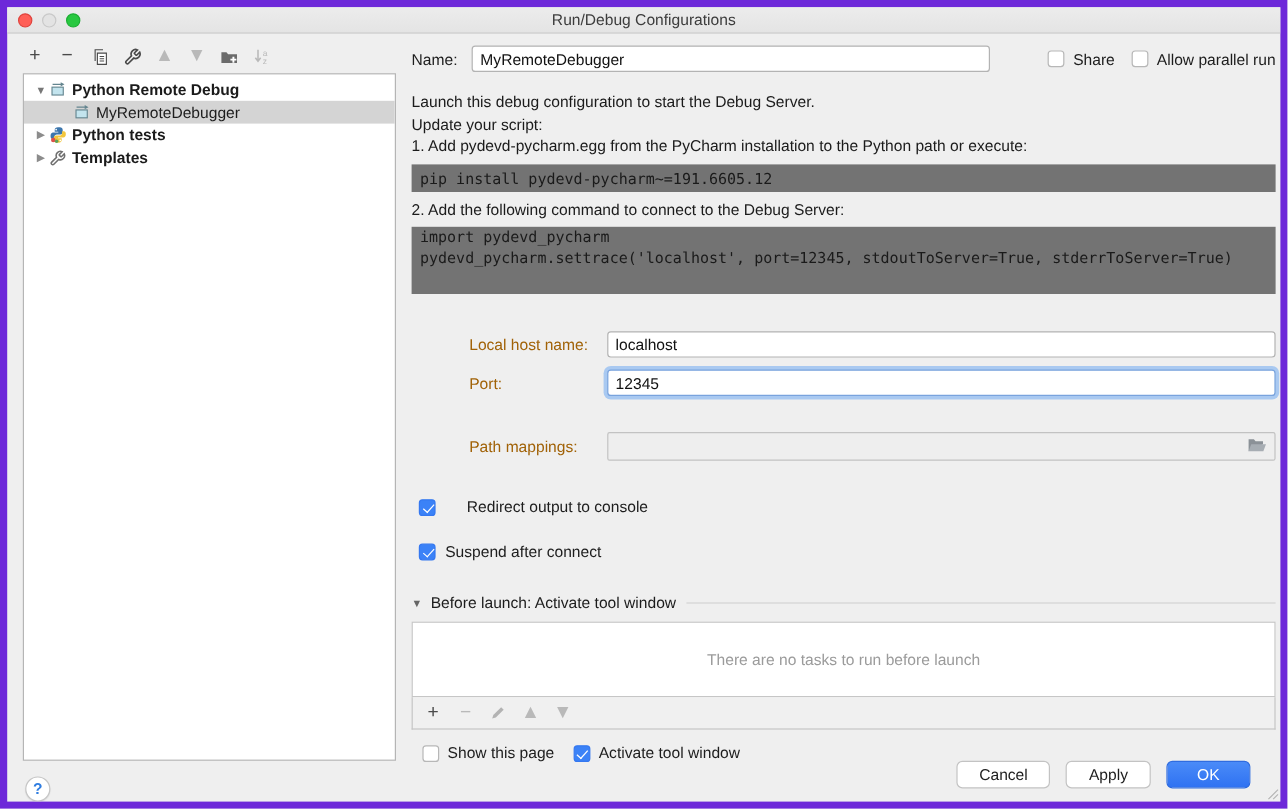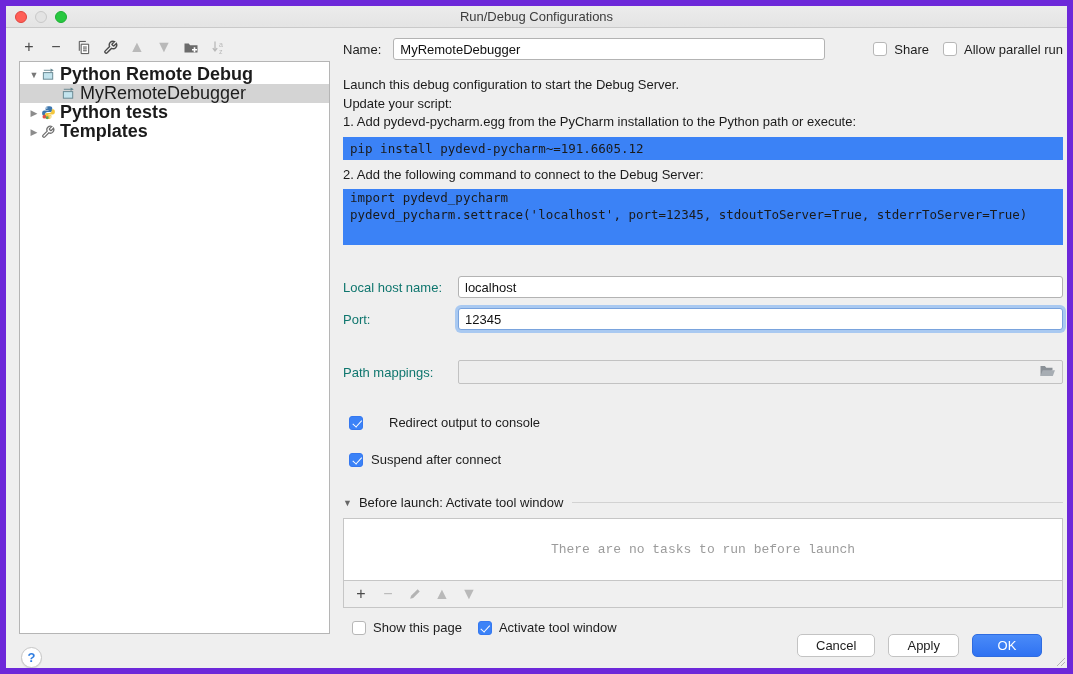--- a/index.html
+++ b/index.html
@@ -19,21 +19,21 @@
   
   .side-toolbar { position:absolute; left:15px; top:30px; height:22px; display:flex; align-items:center; gap:11px; }
   .icon-btn { width:16px; height:16px; display:flex; align-items:center; justify-content:center; font-size:16px; color:#4a4a4a; cursor:default; }
   .icon-btn.dim { color:#b9b9b9; }
 
   
   .tree-panel { position:absolute; left:13px; top:55px; width:311px; height:573px; background:#fff; border:1px solid #b5b5b5; padding-top:3px; overflow:hidden; }
   .tree-row { height:19px; display:flex; align-items:center; white-space:nowrap; }
   .tree-row .disc { width:12px; text-align:center; font-size:9px; color:#777; margin-left:8px; flex:0 0 auto; }
   .tree-row .t-icon { width:16px; height:16px; margin-right:4px; flex:0 0 auto; display:flex; align-items:center; justify-content:center; }
-  .tree-row .lbl { font-size:18px; }
+  .tree-row .lbl { font-size:13px; }
   .tree-row.group .lbl { font-weight:700; color:#1b1b1b; }
   .tree-row.selected { background:#d4d4d4; }
   .tree-row.child { padding-left:40px; }
 
   
   .help-btn { position:absolute; left:15px; top:641px; width:21px; height:21px; border-radius:50%; background:#fff; border:1px solid #c6c6c6; box-shadow:0 1px 1px rgba(0,0,0,.08); color:#2f7de1; font-size:13px; font-weight:700; display:flex; align-items:center; justify-content:center; }
 
   
   .content { position:absolute; left:337px; top:32px; width:720px; }
   .name-row { display:flex; align-items:center; height:22px; }
@@ -41,40 +41,40 @@
   input.txt { height:22px; border:1px solid #b3b3b3; border-radius:3px; background:#fff; font-family:inherit; font-size:13px; padding:0 6px; color:#111; outline:none; }
   .name-input { width:432px; }
   .top-checks { margin-left:auto; display:flex; align-items:center; gap:14px; }
   .check-item { display:flex; align-items:center; gap:7px; }
   .cb { width:14px; height:14px; border:1px solid #b7b7b7; border-radius:3px; background:#fff; position:relative; flex:0 0 auto; }
   .cb.checked { background:#3b82f7; border-color:#3578f0; }
   .cb.checked::after { content:""; position:absolute; left:4.5px; top:1.5px; width:3.5px; height:7.5px; border:solid #fff; border-width:0 1.8px 1.8px 0; transform:rotate(42deg); }
 
   .instr { margin-top:16px; }
   .instr p { line-height:18.5px; color:#1b1b1b; }
-  .codeblock { background:#3b82f6; font-family:"DejaVu Sans Mono","Liberation Mono",monospace; font-size:12.5px; color:#1a1a1a; padding:3px 7px; margin-top:5px; margin-bottom:6px; line-height:17px; }
+  .codeblock { background:#737373; font-family:"DejaVu Sans Mono","Liberation Mono",monospace; font-size:12.5px; color:#1a1a1a; padding:3px 7px; margin-top:5px; margin-bottom:6px; line-height:17px; }
   .codeblock.tall { padding:0 7px 22px 7px; }
 
   .field-row { display:flex; align-items:center; margin-top:10px; }
-  .field-row .flabel { width:115px; flex:0 0 auto; color:#0f766e; }
+  .field-row .flabel { width:115px; flex:0 0 auto; color:#a16207;margin-left:48px; }
   .field-row input.txt { flex:1; }
   .field-row.first { margin-top:31px; }
   input.txt.focused { border:1px solid #79a3dd; box-shadow:0 0 0 3px #a9c9f1; }
   .path-row { margin-top:30px; }
   .path-field { flex:1; height:24px; border:1px solid #c2c2c2; border-radius:2px; background:#eeeeee; display:flex; align-items:center; justify-content:flex-end; padding-right:5px; }
 
   .opt-row { display:flex; align-items:center; gap:8px; margin-left:6px; }
   .opt-row.r1 { margin-top:31px;gap:26px; }
   .opt-row.r2 { margin-top:22px; }
 
   .bl-header { display:flex; align-items:center; margin-top:28px; }
   .bl-header .disc { font-size:9px; color:#666; margin-right:7px; }
   .bl-header .bl-title { color:#1c1c1c; }
   .bl-header .rule { flex:1; border-top:1px solid #d2d2d2; margin-left:9px; }
-  .tasks-panel { margin-top:8px; height:63px; background:#fff; border:1px solid #c6c6c6; display:flex; align-items:center; justify-content:center;font-family:Liberation Mono, monospace; }
+  .tasks-panel { margin-top:8px; height:63px; background:#fff; border:1px solid #c6c6c6; display:flex; align-items:center; justify-content:center; }
   .tasks-empty { color:#9b9b9b; }
   .tasks-toolbar { height:27px; background:#f0f0f0; border:1px solid #c6c6c6; border-top:none; display:flex; align-items:center; gap:11px; padding-left:9px; }
 
   .page-opts { display:flex; align-items:center; gap:16px; margin-top:12px; margin-left:9px; }
 
   
   .footer { position:absolute; right:25px; bottom:11px; display:flex; gap:13px; }
   .btn { height:23px; border-radius:5px; border:1px solid #c3c3c3; background:#fff; font-family:inherit; font-size:13px; color:#1d1d1d; padding:0 18px; min-width:70px; }
   .btn.primary { background:linear-gradient(#4a8bf8,#2f72f2); border-color:#2f6ce0; color:#fff; }
   .resize-grip { position:absolute; right:1px; bottom:1px; width:12px; height:12px; }

